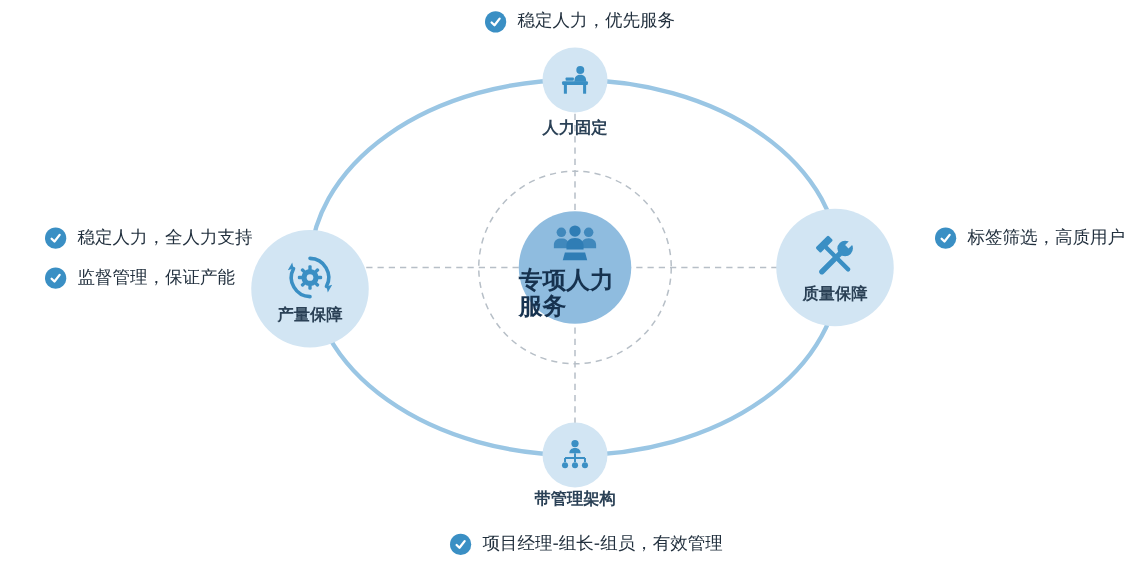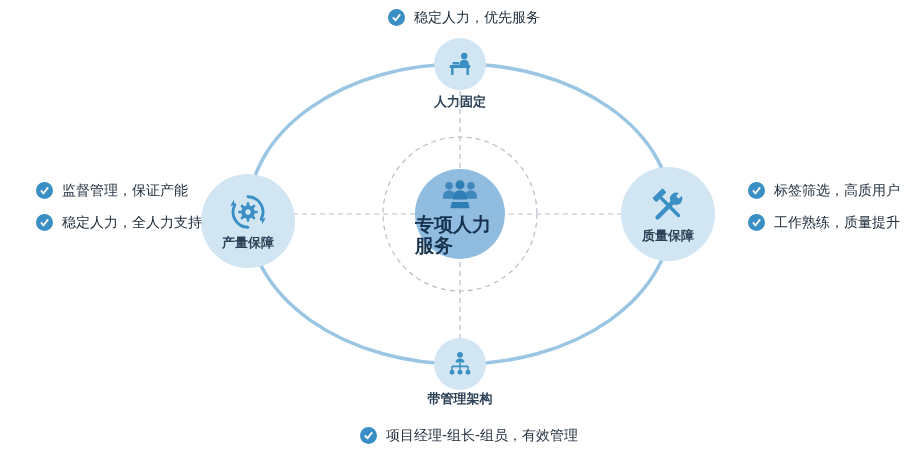--- a/index.html
+++ b/index.html
@@ -49,21 +49,21 @@
         <path d="M20.5 11.5c-3.4 0-5 2.2-5 5l0 1 10 0 0-1c0-2.8-1.6-5-5-5Z"></path>
         <rect x="8" y="13.8" width="7" height="2.8" rx="0.6"></rect>
         <rect x="5" y="17" width="22" height="3.2" rx="1"></rect>
         <rect x="6.5" y="20.2" width="2.6" height="7.5"></rect>
         <rect x="22.9" y="20.2" width="2.6" height="7.5"></rect>
       </g>
     </svg>
   </div>
   <div class="node-label" style="left:410px;top:93px;width:100px;">人力固定</div>
 
-  <div class="node-circle" style="left:201px;top:174px;width:94px;height:94px;">
+  <div class="node-circle" style="left:201px;top:184px;width:94px;height:94px;">
     <svg width="42" height="42" viewBox="0 0 44 44">
       <g style="stroke:var(--accent);fill:none;stroke-width:3;stroke-linecap:round;">
         <path d="M22 6 A16 16 0 0 1 35.8 29.5"></path>
         <path d="M22 38 A16 16 0 0 1 8.2 14.5"></path>
       </g>
       <path d="M35.8 29.5 L40.6 28 L36.9 34.6 Z" style="fill:var(--accent)"></path>
       <path d="M8.2 14.5 L3.4 16 L7.1 9.4 Z" style="fill:var(--accent)"></path>
       <g style="fill:var(--accent)">
         <circle cx="22" cy="22" r="7.2"></circle>
         <rect x="20.6" y="11.8" width="2.8" height="4.6" rx="1"></rect>
@@ -133,48 +133,40 @@
     </div>
   </div>
 
   <div class="notes-col" style="left:36px;top:180px;">
     <div class="note">
       <span class="check">
         <svg width="11" height="11" viewBox="0 0 12 12">
             <path d="M2.5 6.5 L5 9 L9.5 3.2" style="stroke:#fff;stroke-width:2;fill:none;stroke-linecap:round;stroke-linejoin:round"></path>
           </svg>
       </span>
-      <span class="note-text">监督管理，保证产能</span>
+      <span class="note-text">稳定人力，全人力支持</span>
     </div>
     <div class="note">
       <span class="check">
         <svg width="11" height="11" viewBox="0 0 12 12">
             <path d="M2.5 6.5 L5 9 L9.5 3.2" style="stroke:#fff;stroke-width:2;fill:none;stroke-linecap:round;stroke-linejoin:round"></path>
           </svg>
       </span>
-      <span class="note-text">稳定人力，全人力支持</span>
+      <span class="note-text">监督管理，保证产能</span>
     </div>
   </div>
 
   <div class="notes-col" style="left:748px;top:180px;text-align:right;">
     <div class="note">
       <span class="check">
         <svg width="11" height="11" viewBox="0 0 12 12">
             <path d="M2.5 6.5 L5 9 L9.5 3.2" style="stroke:#fff;stroke-width:2;fill:none;stroke-linecap:round;stroke-linejoin:round"></path>
           </svg>
       </span>
       <span class="note-text">标签筛选，高质用户</span>
-    </div>
-    <div class="note">
-      <span class="check">
-        <svg width="11" height="11" viewBox="0 0 12 12">
-            <path d="M2.5 6.5 L5 9 L9.5 3.2" style="stroke:#fff;stroke-width:2;fill:none;stroke-linecap:round;stroke-linejoin:round"></path>
-          </svg>
-      </span>
-      <span class="note-text">工作熟练，质量提升</span>
     </div>
   </div>
 
   <div class="note-wrap" style="left:360px;top:425px;">
     <div class="note">
       <span class="check">
         <svg width="11" height="11" viewBox="0 0 12 12">
             <path d="M2.5 6.5 L5 9 L9.5 3.2" style="stroke:#fff;stroke-width:2;fill:none;stroke-linecap:round;stroke-linejoin:round"></path>
           </svg>
       </span>

